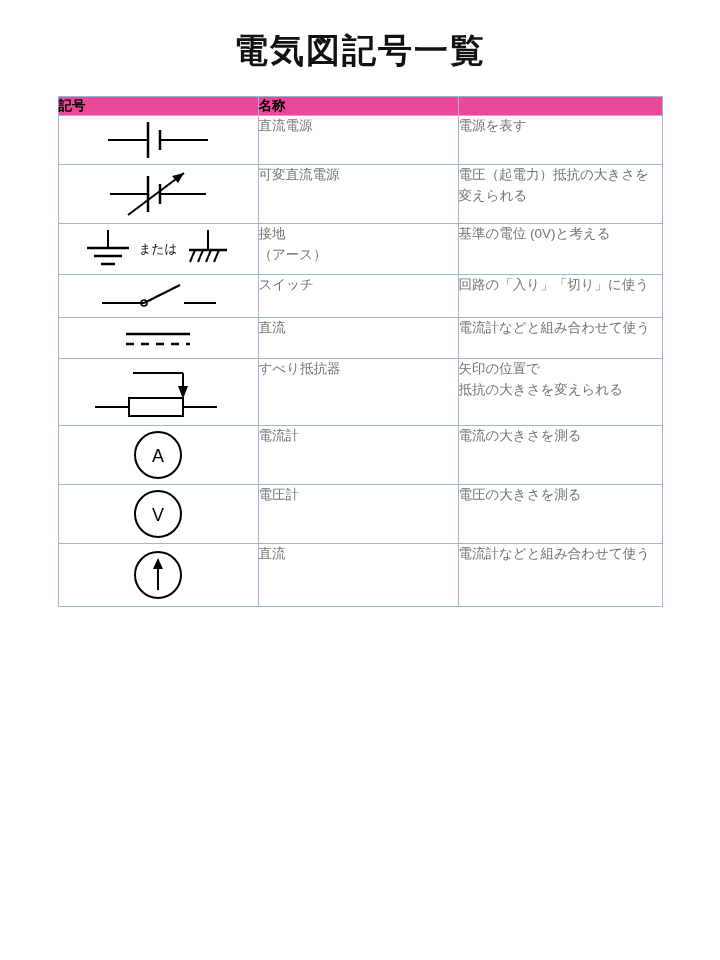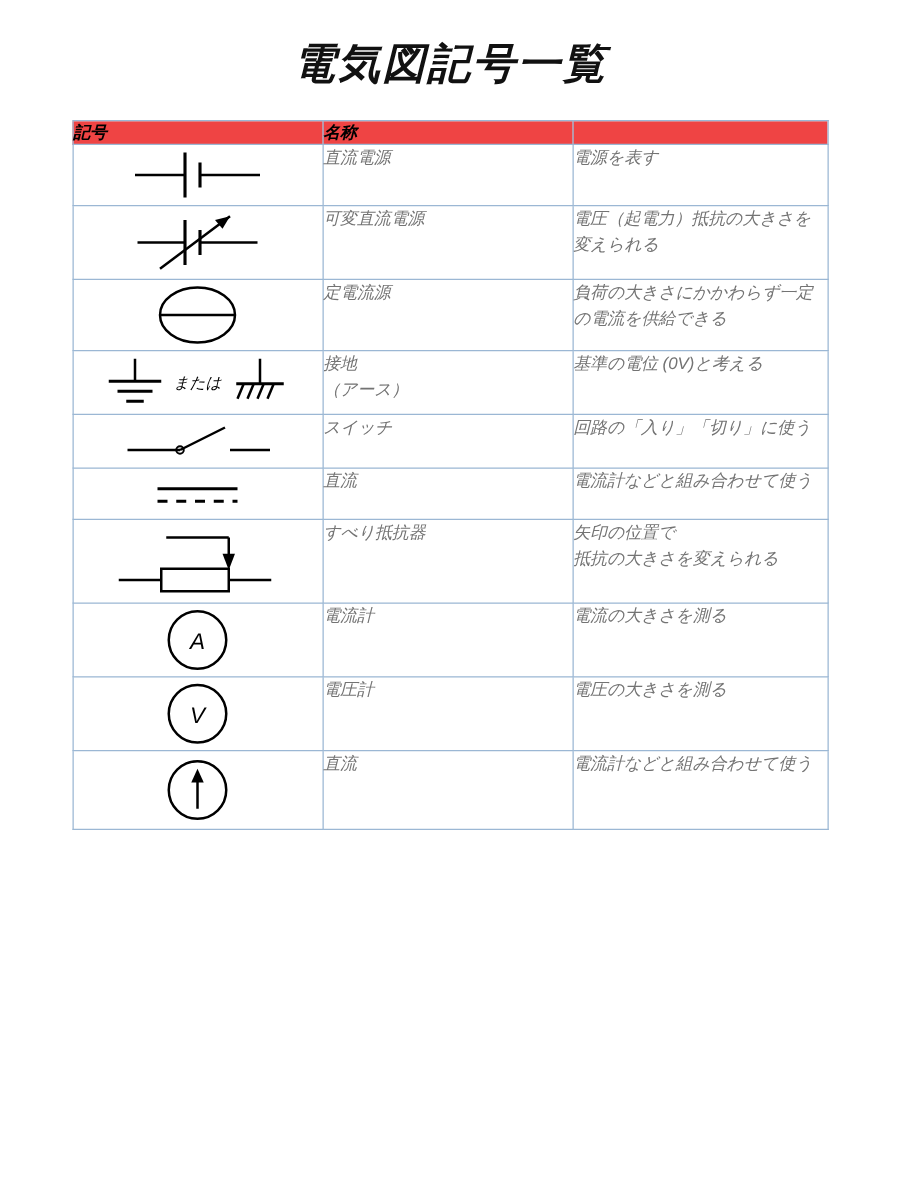--- a/index.html
+++ b/index.html
@@ -12,21 +12,20 @@
     background: #ffffff;
     font-family: "Liberation Sans", "DejaVu Sans", sans-serif;
     color: #000000;
     overflow: hidden;
   }
   .page {
     position: relative;
     width: 720px;
     height: 960px;
     box-sizing: border-box;
-    font-style: italic;
   }
   .doc-title {
     text-align: center;
     font-size: 34px;
     font-weight: bold;
     letter-spacing: 2px;
     padding-top: 28px;
     padding-bottom: 22px;
     color: #111;
   }
@@ -36,21 +35,21 @@
     margin: 0 auto;
     table-layout: fixed;
   }
   table.symbol-table th,
   table.symbol-table td {
     border: 1px solid #9bb7d4;
     vertical-align: top;
     padding: 0;
   }
   thead th {
-    background: #ef4444;
+    background: #ec4899;
     font-size: 13.5px;
     font-weight: bold;
     text-align: left;
     padding: 9px 10px;
     height: 16px;
   }
   col.c-symbol { width: 200px; }
   col.c-name   { width: 200px; }
   col.c-desc   { width: 204px; }
 
@@ -129,34 +128,20 @@
               <polygon points="86,8 74,11 80,18" fill="#000"></polygon>
             </svg>
           </div>
         </td>
         <td class="name-cell">
           <span class="nm-line">可変直流電源</span>
         </td>
         <td class="desc-cell">電圧（起電力）抵抗の大きさを変えられる</td>
       </tr>
 
-      <tr>
-        <td class="symbol-cell">
-          <div class="sym-wrap">
-            <svg width="110" height="56" viewBox="0 0 110 56" aria-hidden="true">
-              <ellipse cx="55" cy="28" rx="30" ry="22" fill="none" stroke="#000" stroke-width="2"></ellipse>
-              <line x1="25" y1="28" x2="85" y2="28" stroke="#000" stroke-width="2"></line>
-            </svg>
-          </div>
-        </td>
-        <td class="name-cell">
-          <span class="nm-line">定電流源</span>
-        </td>
-        <td class="desc-cell">負荷の大きさにかかわらず一定の電流を供給できる</td>
-      </tr>
 
       <tr>
         <td class="symbol-cell">
           <div class="sym-wrap">
             <svg width="62" height="50" viewBox="0 0 62 50" aria-hidden="true">
               <line x1="31" y1="6" x2="31" y2="24" stroke="#000" stroke-width="2"></line>
               <line x1="10" y1="24" x2="52" y2="24" stroke="#000" stroke-width="2.5"></line>
               <line x1="17" y1="32" x2="45" y2="32" stroke="#000" stroke-width="2.5"></line>
               <line x1="24" y1="40" x2="38" y2="40" stroke="#000" stroke-width="2.5"></line>
             </svg>

